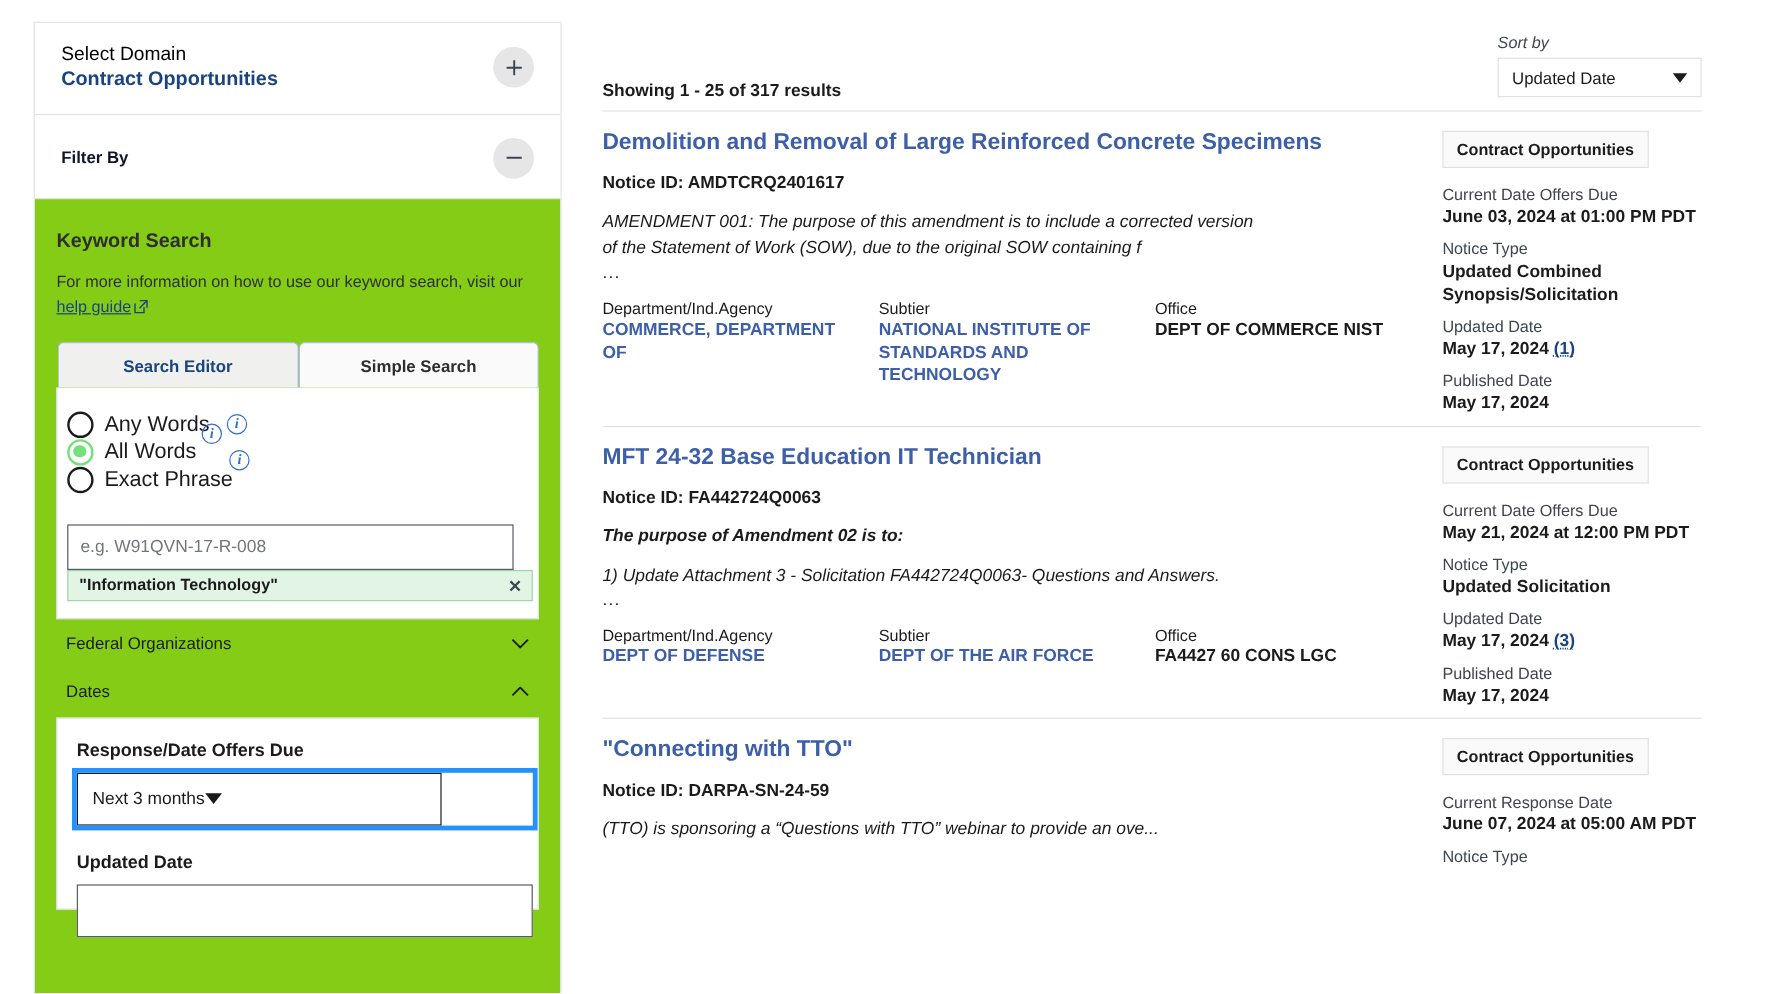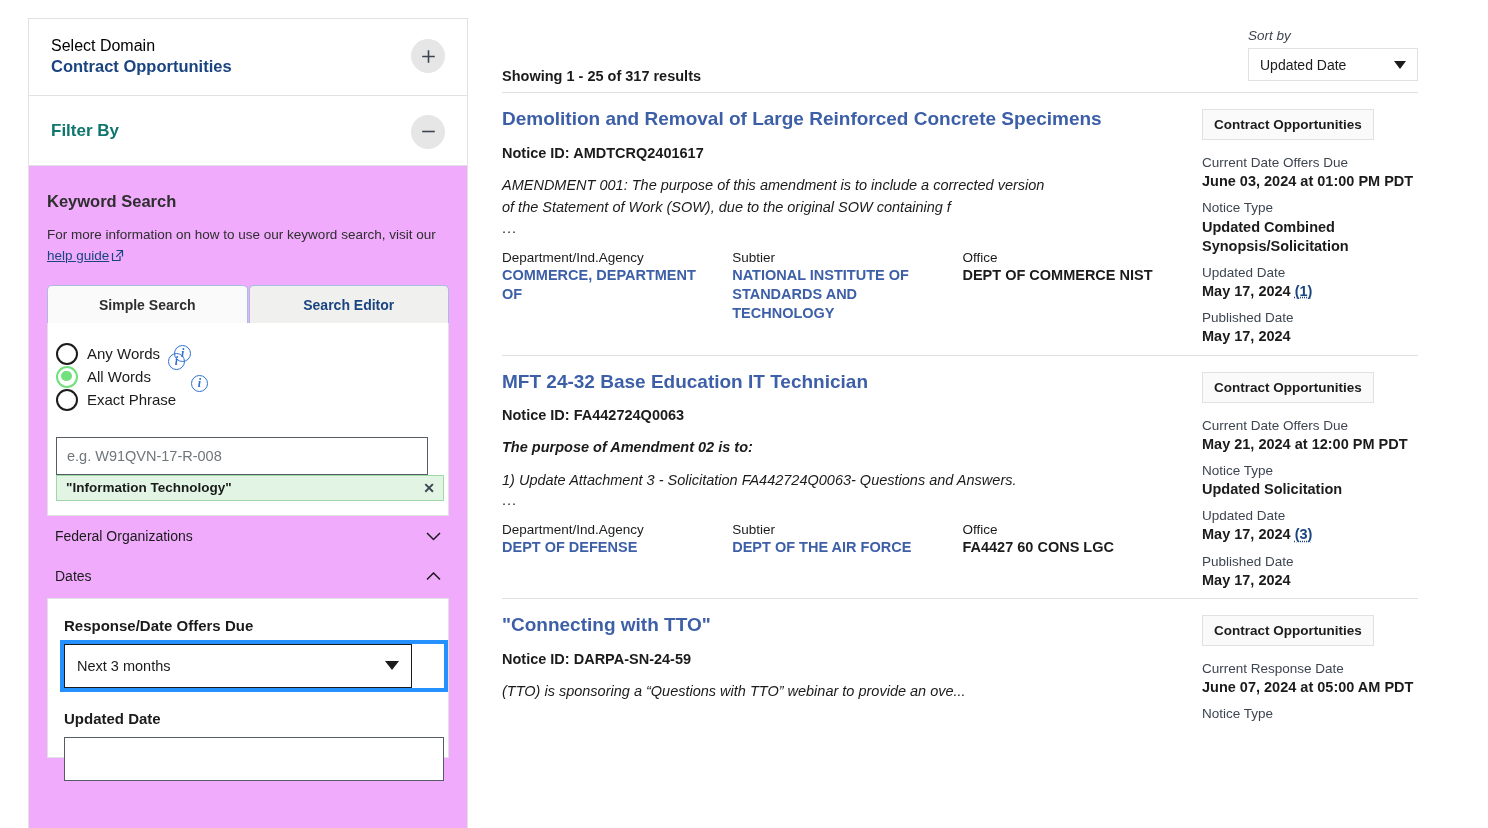--- a/index.html
+++ b/index.html
@@ -60,27 +60,27 @@
   .panel-filterby {
     background: #ffffff;
     border-bottom: 1px solid #dfe1e2;
     padding: 18px 22px;
     display: flex;
     align-items: center;
     justify-content: space-between;
     height: 70px;
   }
   .filterby-title {
-    font-size: 17px;
-    font-weight: 700;
-    color: #0f766e;
+    font-size: 14px;
+    font-weight: 700;
+    color: #0f172a;
   }
 
   .panel-body {
-    background: #f0abfc;
+    background: #84cc16;
     padding: 26px 18px 0 18px;
     height: 662px;
   }
   .kw-title {
     font-size: 16.5px;
     font-weight: 700;
     color: #2e2e2e;
     margin: 0 0 14px 0;
   }
   .kw-help {
@@ -152,21 +152,21 @@
   }
   .radio.selected::after {
     content: "";
     position: absolute;
     left: 3px; top: 3px;
     width: 10.5px; height: 10.5px;
     border-radius: 50%;
     background: #70e17b;
   }
   .radio-label {
-    font-size: 15px;
+    font-size: 18px;
     color: #1b1b1b;
   }
   .info-icon {
     width: 17px; height: 17px;
     border-radius: 50%;
     border: 1.4px solid #2f6fd0;
     color: #2f6fd0;
     font-family: "Liberation Serif", serif;
     font-style: italic;
     font-size: 12px;
@@ -242,30 +242,30 @@
   .select-wrap {
     position: relative;
     width: 380px;
     height: 44px;
   }
   .select-wrap.focused {
     outline: 4px solid #2491ff;
     outline-offset: 0;
   }
   .select-box {
-    width: 348px;
+    width: 304px;
     height: 44px;
     border: 1.5px solid #1b1b1b;
     background: #ffffff;
     display: flex;
     align-items: center;
     padding: 0 12px;
     font-size: 14.5px;
     color: #1b1b1b;
-    justify-content: space-between;
+    justify-content: flex-start;
     cursor: pointer;
   }
   .caret {
     width: 0; height: 0;
     border-left: 7px solid transparent;
     border-right: 7px solid transparent;
     border-top: 9px solid #1b1b1b;
   }
   .field-label2 {
     font-size: 15px;
@@ -458,22 +458,22 @@
         <span>For more information on how to use our keyword search, visit our</span>
         <br>
         <a href="#">help guide</a><span class="ext-icon"><svg width="13" height="13" viewBox="0 0 13 13">
               <path d="M1.5 4 V11.5 H9 V7" stroke="#1a4480" stroke-width="1.2" fill="none"></path>
               <path d="M5.5 1.5 H11.5 V7.5" stroke="#1a4480" stroke-width="1.2" fill="none"></path>
               <path d="M5.2 7.8 L11.2 1.8" stroke="#1a4480" stroke-width="1.2" fill="none"></path>
             </svg></span>
       </p>
 
       <div class="tabs">
+        <div class="tab inactive">Search Editor</div>
         <div class="tab active">Simple Search</div>
-        <div class="tab inactive">Search Editor</div>
       </div>
 
       <div class="tab-panel">
 
         <div class="radio-row r1">
           <span class="radio"></span>
           <span class="radio-label">Any Words</span>
           <span class="info-icon">i</span>
         </div>
 

